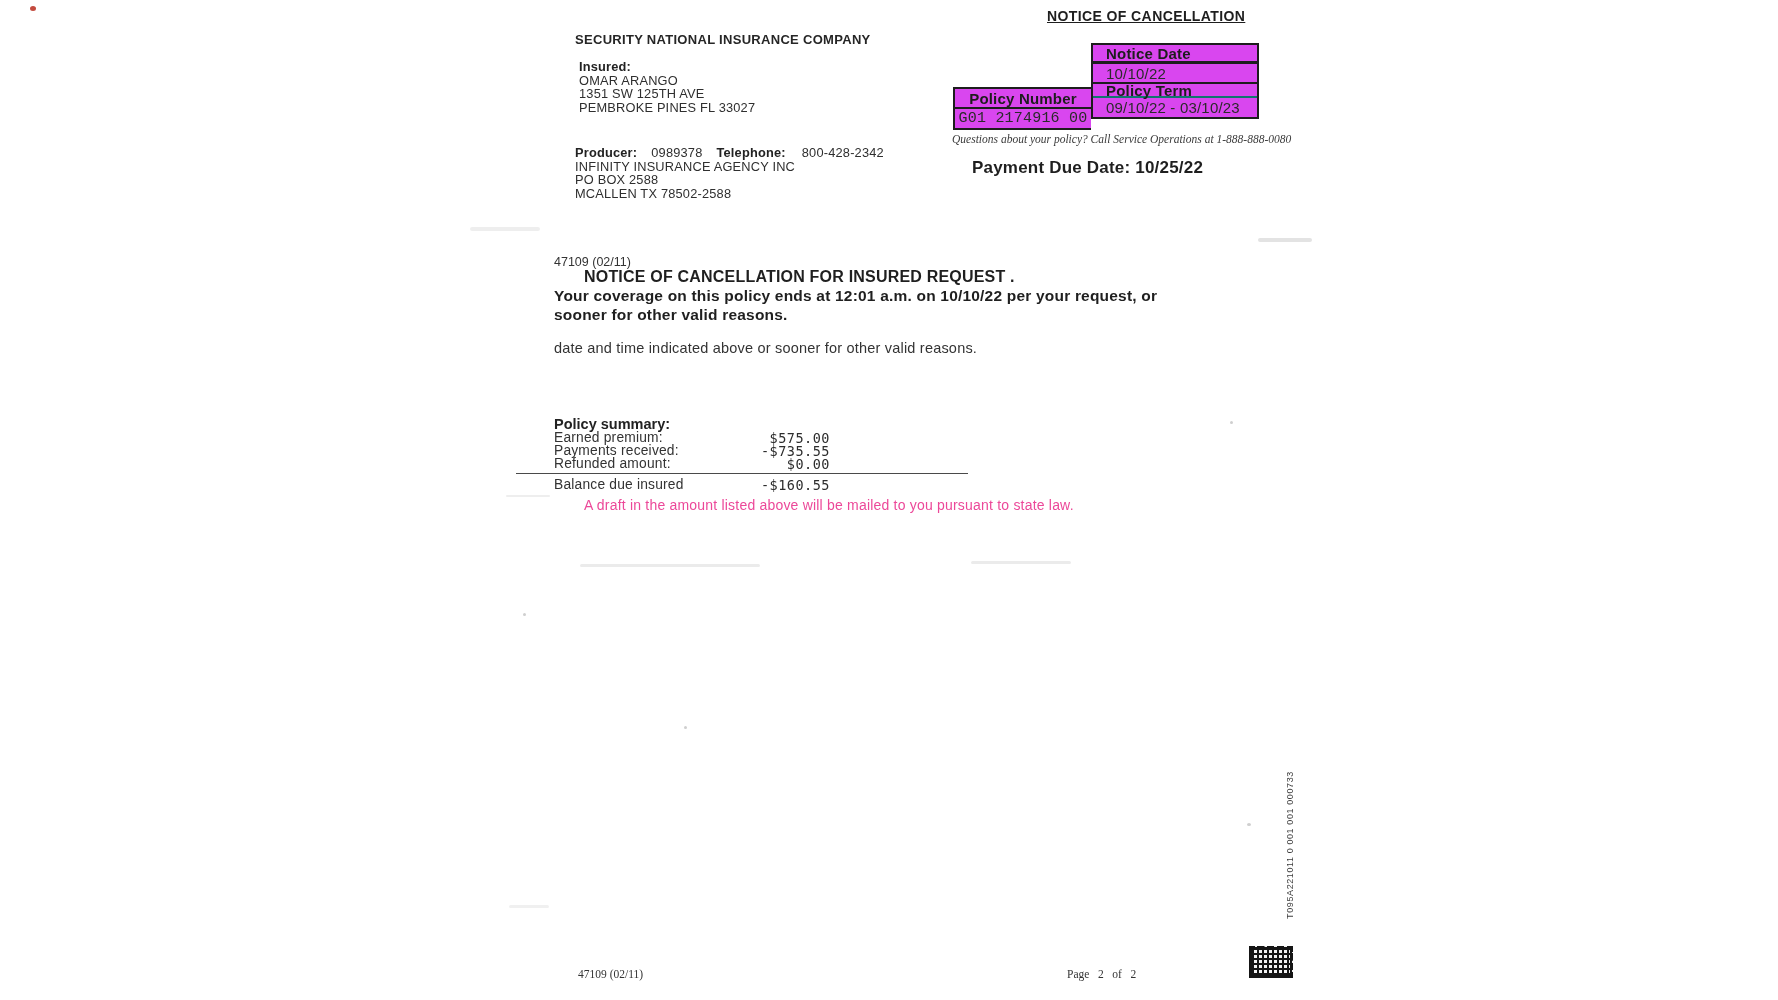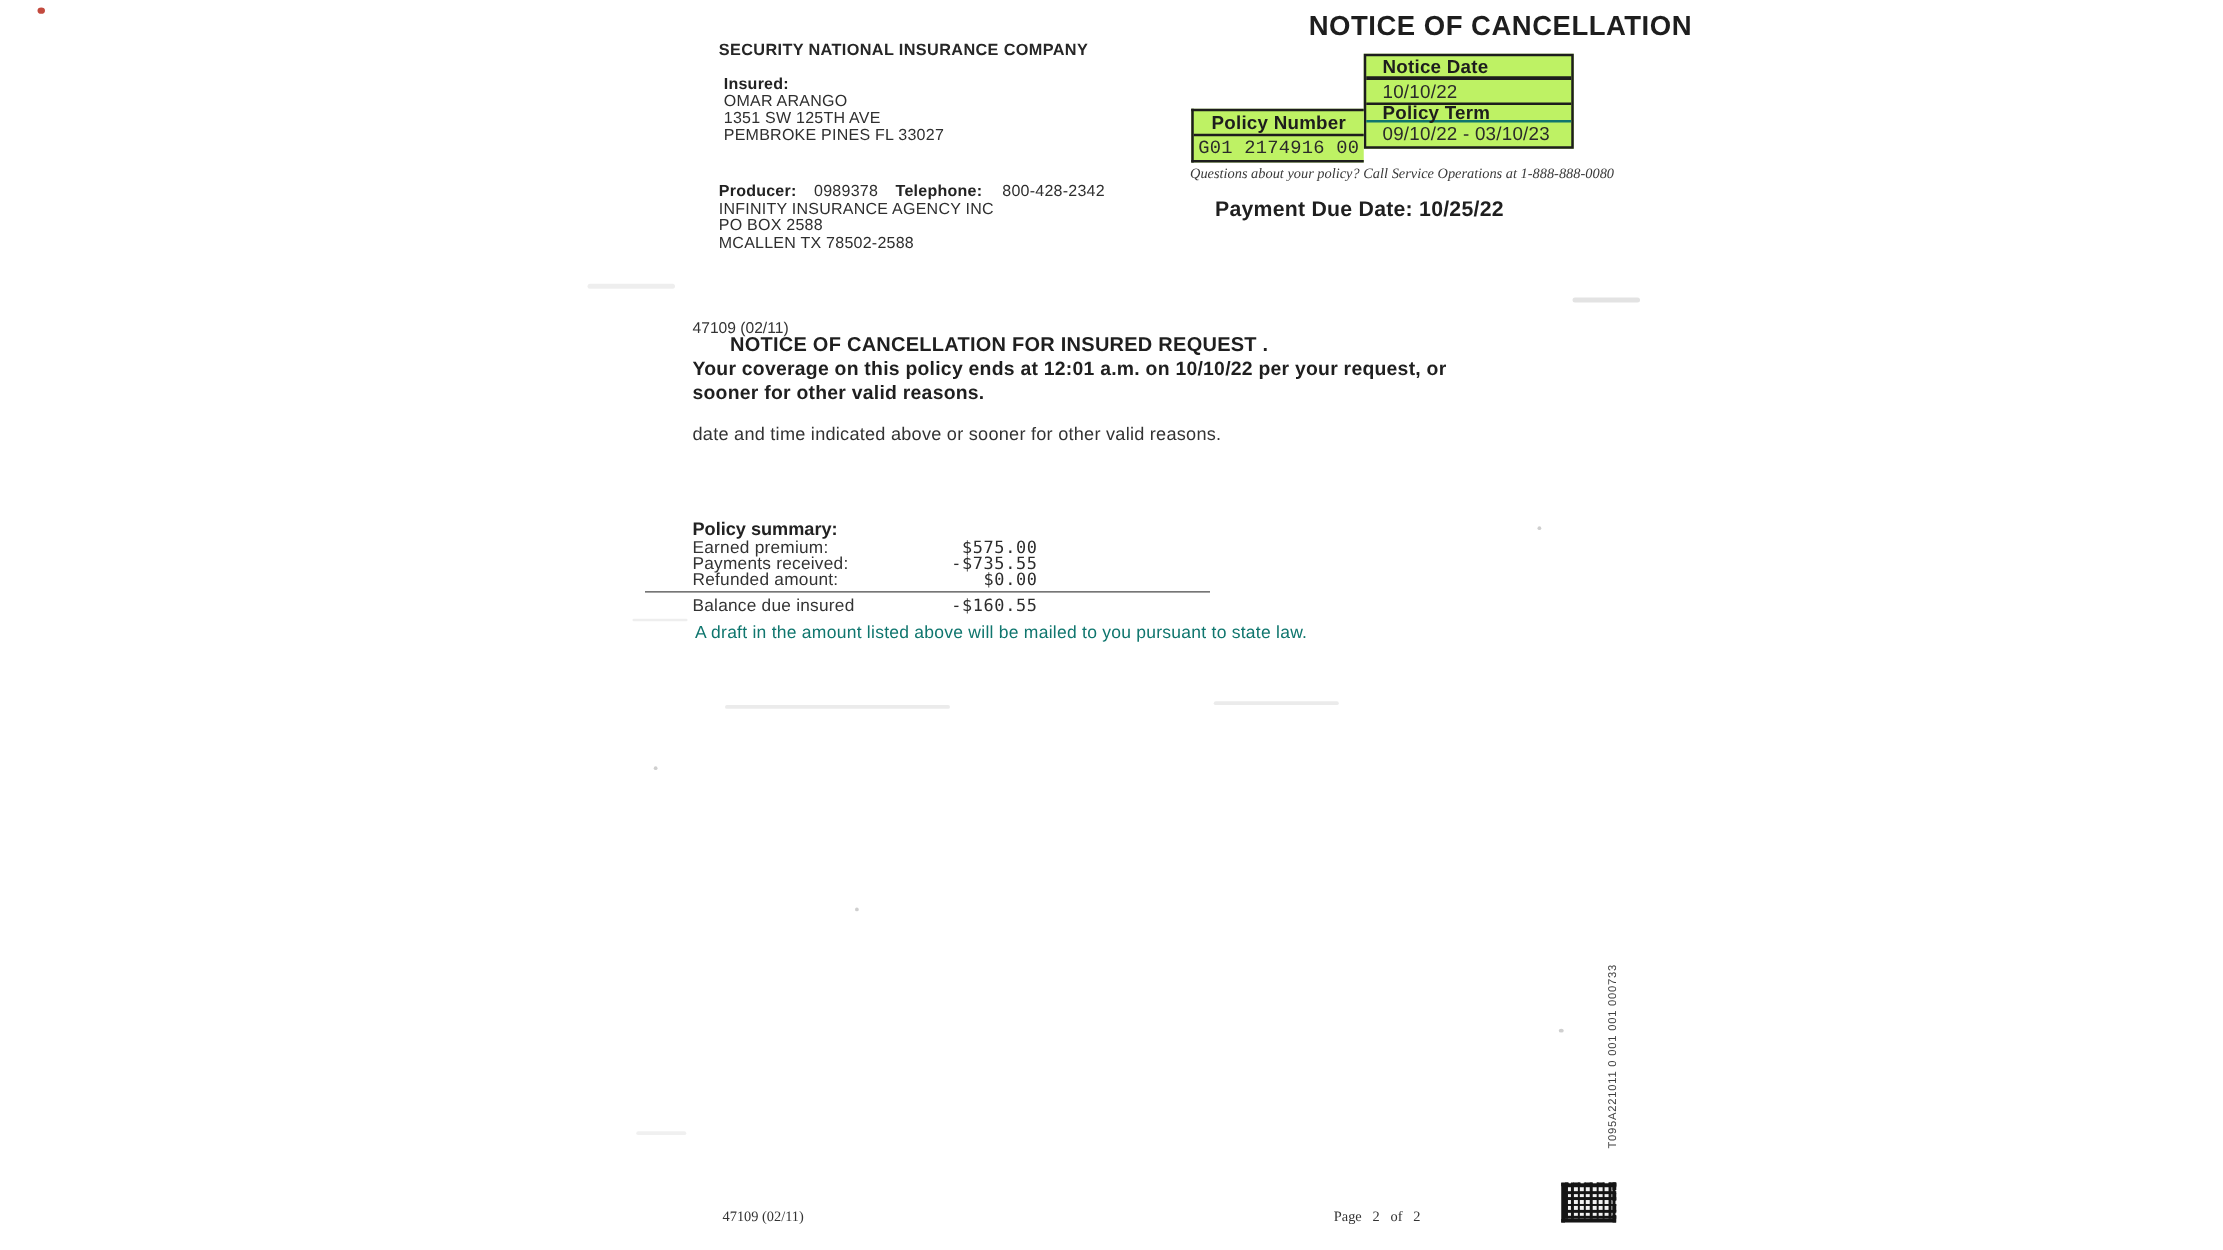--- a/index.html
+++ b/index.html
@@ -7,31 +7,31 @@
     width:1778px;height:1000px;position:relative;overflow:hidden;
     background:#ffffff;
     font-family:"Liberation Sans", sans-serif;
     color:#2f2f2f;
     -webkit-font-smoothing:antialiased;
   }
   .abs{position:absolute;}
   .b{font-weight:bold;color:#222;}
 
   
-  .doc-title{left:1047px;top:8px;font-size:22px;font-weight:bold;letter-spacing:.4px;color:#1e1e1e;}
+  .doc-title{left:1047px;top:8px;font-size:14px;font-weight:bold;letter-spacing:.4px;color:#1e1e1e;text-decoration:underline;}
 
   
   .company{left:575px;top:32px;font-size:13px;font-weight:bold;letter-spacing:.3px;color:#262626;}
   .insured-block{left:579px;top:60px;font-size:12.8px;line-height:13.6px;letter-spacing:.2px;}
   .producer-block{left:575px;top:146px;font-size:12.8px;line-height:13.5px;letter-spacing:.2px;}
   .producer-line .gap1{display:inline-block;width:14px;}
   .producer-line .gap2{display:inline-block;width:16px;}
 
   
-  .tbl{box-sizing:border-box;border:2px solid #1d1d1d;background:#bef264;}
+  .tbl{box-sizing:border-box;border:2px solid #1d1d1d;background:#d946ef;}
   .tbl-right{left:1091px;top:43px;width:168px;}
   .tbl-left{left:953px;top:87px;width:138px;border-right:none !important;}
   .tbl .row{box-sizing:border-box;padding-left:13px;display:flex;align-items:center;font-size:15px;letter-spacing:.2px;color:#2a2a2a;}
   .tbl .hdr{font-weight:bold;color:#1d1d1d;}
   .r-h1{height:19px;border-bottom:3px solid #1d1d1d;}
   .r-v1{height:20px;border-bottom:2px solid #1d1d1d;}
   .r-h2{height:14px;border-bottom:2px solid #0f766e;}
   .r-v2{height:19px;}
   .l-h{height:20px;border-bottom:2px solid #1d1d1d;justify-content:center;padding-left:0 !important;}
   .l-v{height:19px;justify-content:center;padding-left:0 !important;font-family:Liberation Mono, monospace;}
@@ -44,21 +44,21 @@
   .heading{left:584px;top:268px;font-size:16px;font-weight:bold;color:#1f1f1f;letter-spacing:.2px;}
   .subheading{left:554px;top:287px;font-size:15.5px;font-weight:bold;color:#1f1f1f;line-height:18.5px;letter-spacing:.2px;}
   .paragraph{left:554px;top:340px;font-size:14.5px;line-height:16.5px;color:#333;letter-spacing:.2px;}
 
   
   .sum-title{left:554px;top:416px;font-size:14.5px;font-weight:bold;color:#222;}
   .sum-row{left:554px;width:278px;height:13px;font-size:13.8px;color:#333;}
   .sum-row .lbl{position:absolute;left:0;top:0;letter-spacing:.2px;}
   .sum-row .amt{position:absolute;right:2px;top:0;font-family:"DejaVu Sans Mono", monospace;font-size:13.5px;letter-spacing:.5px;color:#2d2d2d;}
   .sum-rule{left:516px;top:473px;width:452px;height:0;border-top:1.5px solid #4a4a4a;}
-  .draft-note{left:556px;top:497px;font-size:14px;color:#0f766e;letter-spacing:.2px;}
+  .draft-note{left:584px;top:497px;font-size:14px;color:#ec4899;letter-spacing:.2px;}
 
   
   .footer-left{left:578px;top:968px;font-family:"Liberation Serif", serif;font-size:11.5px;color:#333;}
   .footer-right{left:1067px;top:968px;font-family:"Liberation Serif", serif;font-size:11.5px;color:#333;white-space:pre;}
 
   
   .vert-code{left:1215px;top:840px;width:150px;font-size:9px;letter-spacing:.6px;color:#3d3d3d;text-align:center;transform:rotate(-90deg);transform-origin:center;white-space:nowrap;}
   .barcode{left:1249px;top:946px;width:44px;height:32px;box-sizing:border-box;
     border-left:3px solid #151515;border-bottom:3px solid #151515;
     border-top:3px dashed #151515;border-right:3px dashed #151515;

